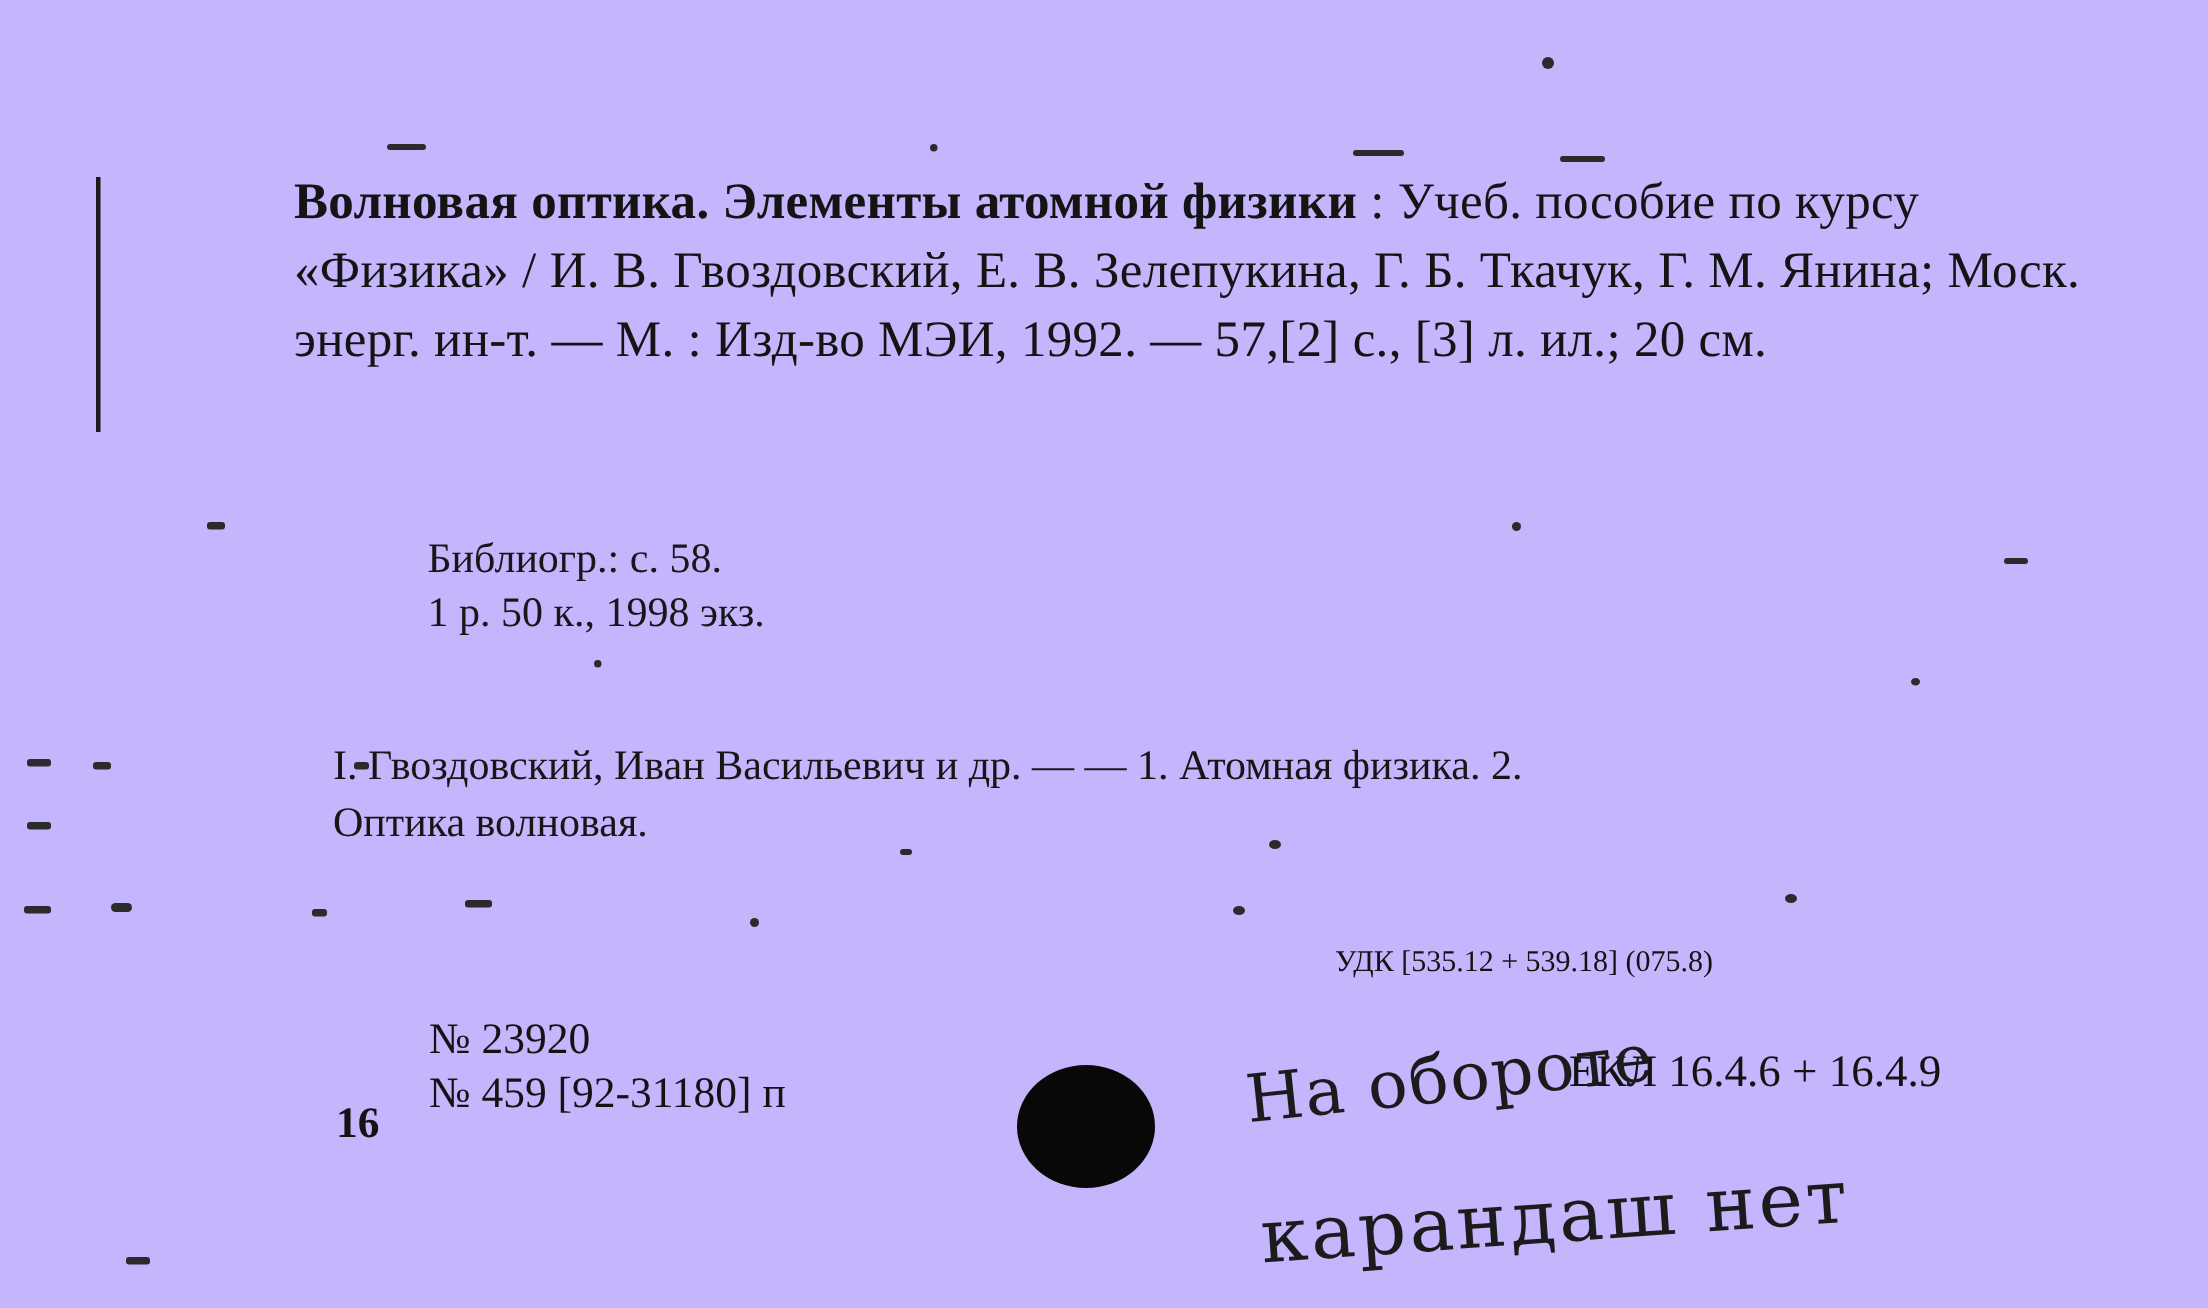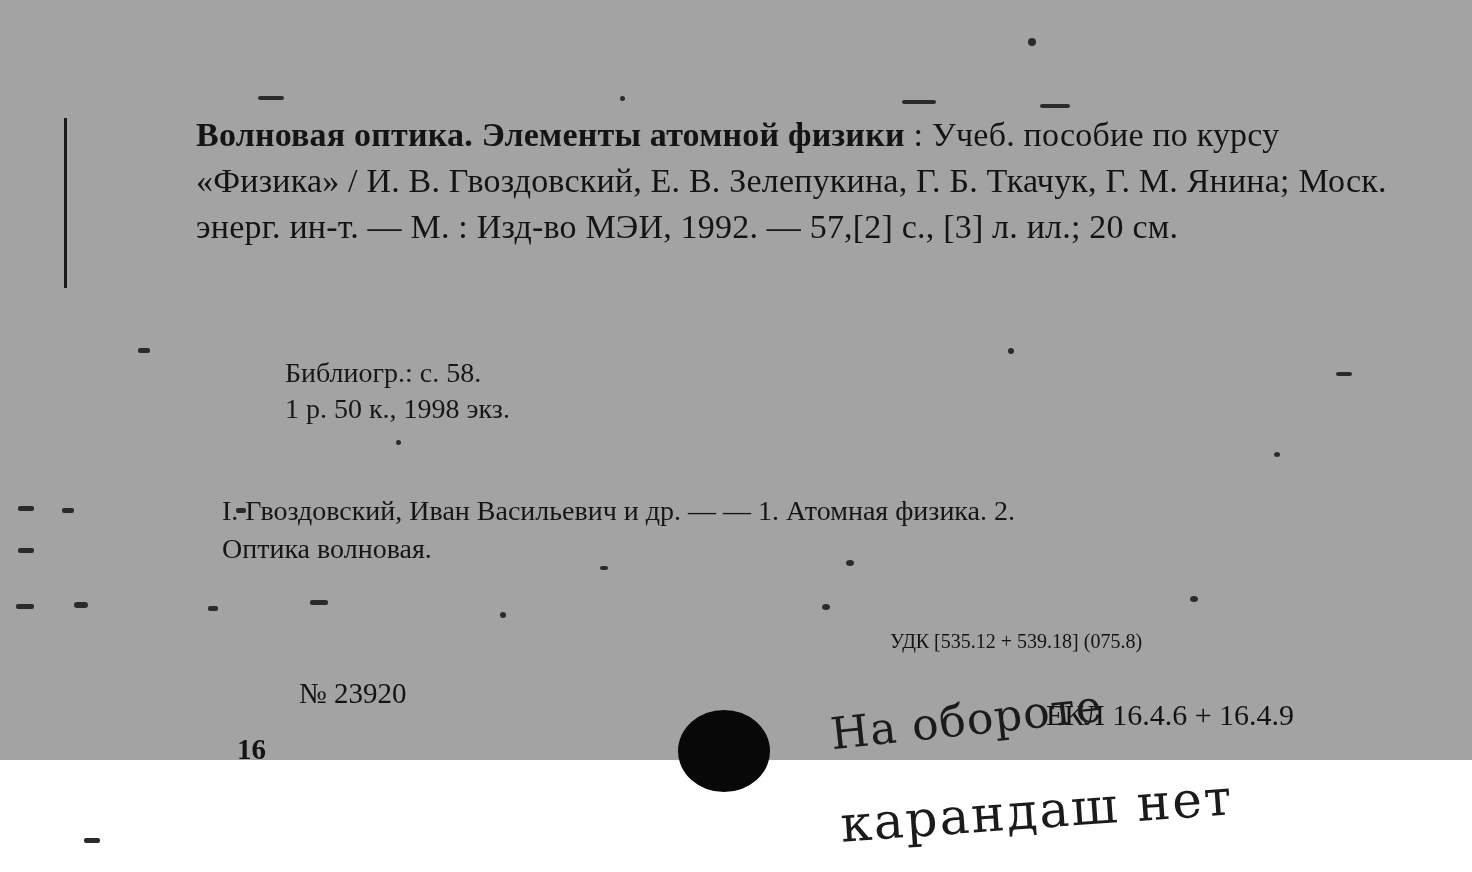--- a/index.html
+++ b/index.html
@@ -13,22 +13,22 @@
     font-family: "Liberation Serif", serif;
     color: #111111;
     overflow: hidden;
     position: relative;
   }
 
   #card {
     position: absolute;
     left: 0; top: 0;
     width: 1472px;
-    height: 760px;
-    background: #a3a3a3;
+    height: 872px;
+    background: #c4b5fd;
   }
 
   
   .left-rule {
     position: absolute;
     left: 64px;
     top: 118px;
     width: 3px;
     height: 170px;
     background: #1a1a1a;
@@ -87,21 +87,21 @@
     position: absolute;
     left: 1046px;
     top: 698px;
     font-size: 30px;
     color: #131313;
     white-space: nowrap;
   }
 
   .acq-block {
     position: absolute;
-    left: 237px;
+    left: 224px;
     top: 675px;
     font-size: 29px;
     line-height: 36px;
     color: #131313;
     white-space: nowrap;
   }
   .acq-line { position: relative; }
   .acq-num1 { padding-left: 62px; }
   .acq-shelf {
     position: absolute;
@@ -189,20 +189,21 @@
     <div>Оптика волновая.</div>
   </div>
 
   <div class="udk">УДК [535.12 + 539.18] (075.8)</div>
   <div class="ekl">ЕКЛ 16.4.6  + 16.4.9</div>
 
   <div class="acq-block">
     <div class="acq-line acq-num1">№ 23920</div>
     <div class="acq-line acq-num2">
       <span class="acq-shelf">16</span>
+      <span>№ 459  [92-31180] п</span>
     </div>
   </div>
 
   <div class="ink-blot"></div>
 
   <div class="handwriting hw1">На обороте</div>
   <div class="handwriting hw2">карандаш нет</div>
 
 </div>
 

